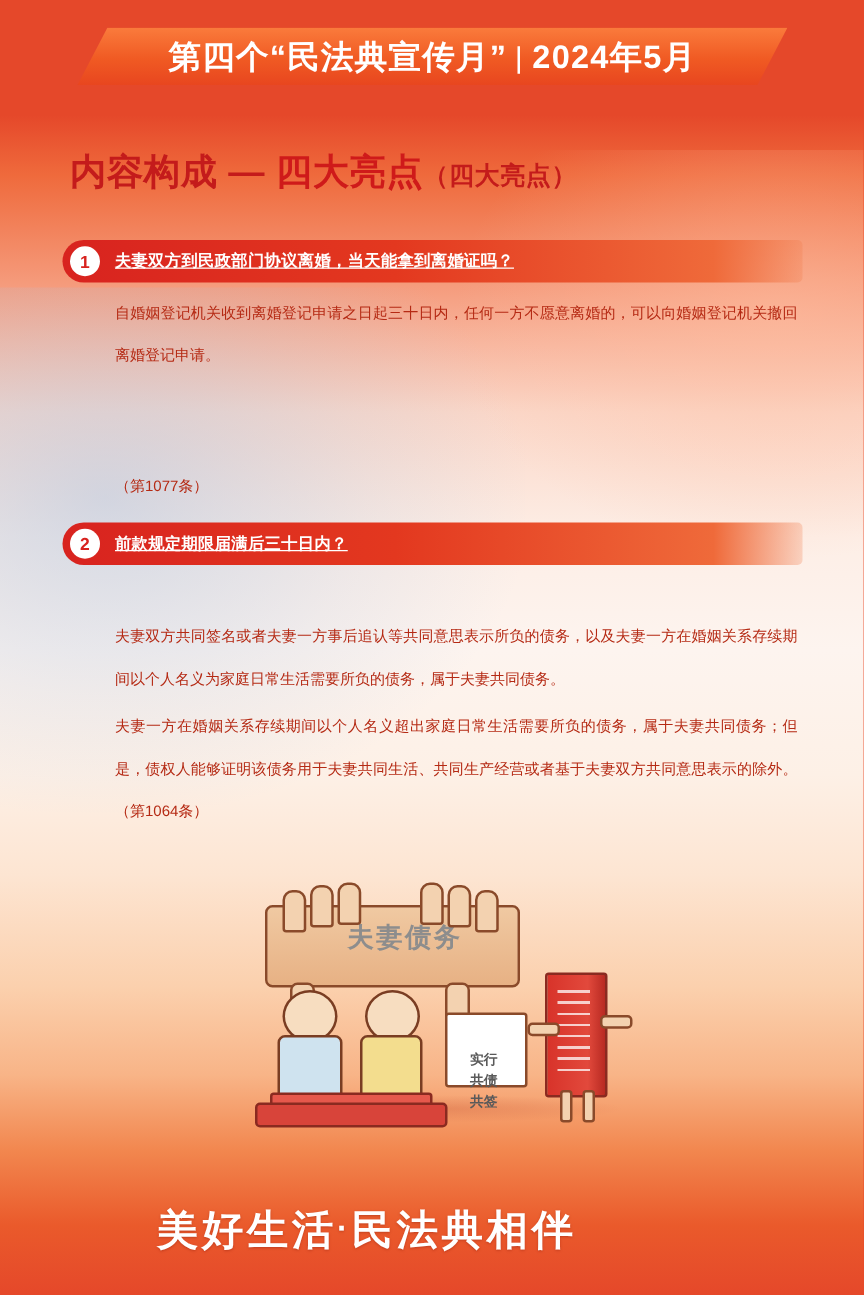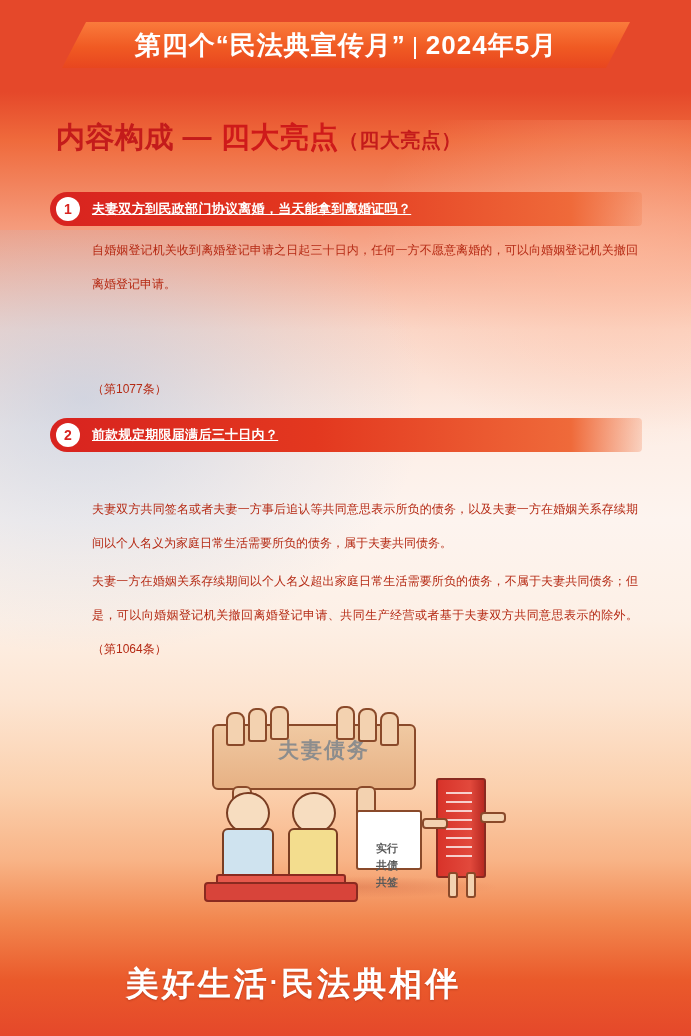--- a/index.html
+++ b/index.html
@@ -344,21 +344,21 @@
     <div class="qtext">夫妻双方到民政部门协议离婚，当天能拿到离婚证吗？</div>
   </div>
   <div class="para" id="p1">自婚姻登记机关收到离婚登记申请之日起三十日内，任何一方不愿意离婚的，可以向婚姻登记机关撤回离婚登记申请。</div>
   <div class="para" id="p3" style="top:372px;">（第1077条）</div>
 
   <div class="qbar" id="qbar2">
     <div class="num">2</div>
     <div class="qtext">前款规定期限届满后三十日内？</div>
   </div>
   <div class="para" id="p4" style="top:462px;margin-top:30px;">夫妻双方共同签名或者夫妻一方事后追认等共同意思表示所负的债务，以及夫妻一方在婚姻关系存续期间以个人名义为家庭日常生活需要所负的债务，属于夫妻共同债务。</div>
-  <div class="para" id="p5" style="top:564px;">夫妻一方在婚姻关系存续期间以个人名义超出家庭日常生活需要所负的债务，不属于夫妻共同债务；但是，可以向婚姻登记机关撤回离婚登记申请、共同生产经营或者基于夫妻双方共同意思表示的除外。（第1064条）</div>
+  <div class="para" id="p5" style="top:564px;">夫妻一方在婚姻关系存续期间以个人名义超出家庭日常生活需要所负的债务，属于夫妻共同债务；但是，债权人能够证明该债务用于夫妻共同生活、共同生产经营或者基于夫妻双方共同意思表示的除外。（第1064条）</div>
 
   <div class="illus">
     <div class="shadow-ellipse"></div>
 
     <div class="slab"></div>
     <div class="slab-text">夫妻债务</div>
 
     <div class="finger" style="left:66px; top:12px;"></div>
     <div class="finger" style="left:88px; top:8px;"></div>
     <div class="finger" style="left:110px; top:6px;"></div>

